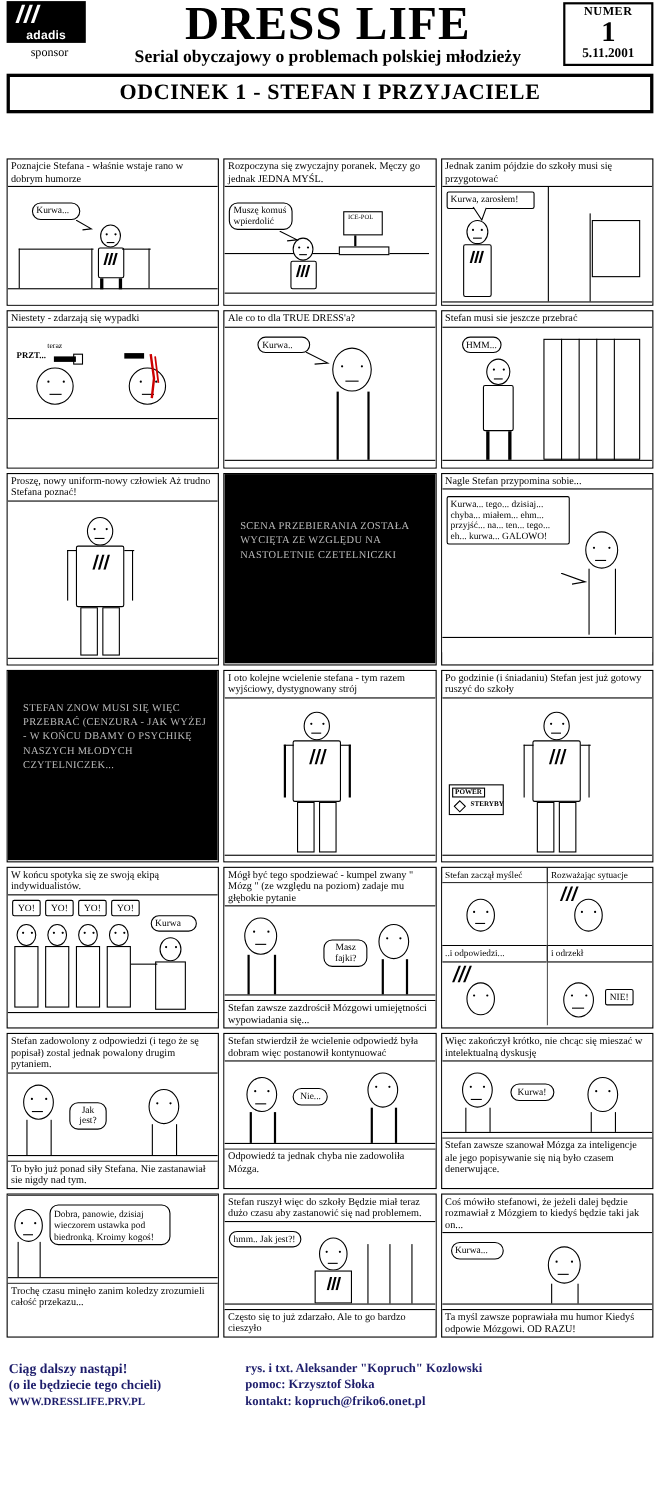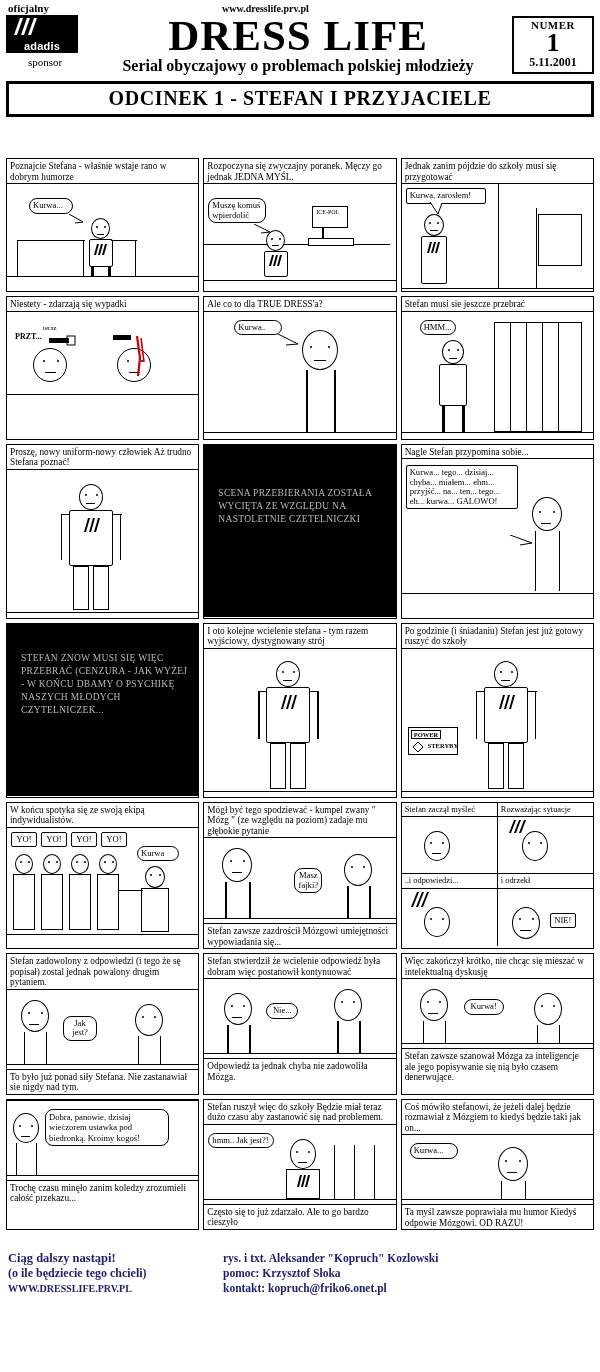--- a/index.html
+++ b/index.html
@@ -113,25 +113,20 @@
   .footL .l1 { font-size:12.5px; font-weight:bold; }
   .footL .l2 { font-size:12px; font-weight:bold; }
   .footL .l3 { font-size:10px; font-weight:bold; margin-top:2px; }
   .footR { flex:1; color:#1d1d6b; font-size:11.5px; font-weight:bold; line-height:15px; }
 </style>
 </head>
 <body>
 
 <div class="page">
 
-  <div class="topline">
-    <div class="left">oficjalny</div>
-    <div class="site">www.dresslife.prv.pl</div>
-    <div class="right"></div>
-  </div>
 
   <div class="masthead">
     <div class="brandbox">
       <div class="adidas-logo">
         <svg class="stripes" viewBox="0 0 30 17">
           <polygon points="2,17 8,0 11,0 5,17" fill="#ffffff"></polygon>
           <polygon points="9,17 15,0 18,0 12,17" fill="#ffffff"></polygon>
           <polygon points="16,17 22,0 25,0 19,17" fill="#ffffff"></polygon>
         </svg>
         <div class="name">adadis</div>
@@ -446,21 +441,21 @@
       <div class="panel">
         <div class="cap">Mógł być tego spodziewać - kumpel zwany  " Mózg "  (ze względu na poziom) zadaje mu głębokie pytanie</div>
         <div class="art" style="height:86px;border-top:1px solid #000;">
           <div class="ground" style="top:80px;"></div>
           <div class="head" style="left:18px;top:10px;width:30px;height:34px;"></div>
           <div class="dot" style="left:26px;top:22px;"></div>
           <div class="dot" style="left:39px;top:22px;"></div>
           <div class="mouth" style="left:28px;top:34px;width:10px;"></div>
           <div class="line" style="left:21px;top:44px;width:1.4px;height:36px;"></div>
           <div class="line" style="left:45px;top:44px;width:1.4px;height:36px;"></div>
-          <div class="bub round" style="left:90px;top:30px;width:28px;text-align:center;">Masz fajki?</div>
+          <div class="bub round" style="left:90px;top:30px;width:40px;text-align:center;">Masz fajki?</div>
           <div class="head" style="left:140px;top:16px;width:28px;height:32px;"></div>
           <div class="dot" style="left:147px;top:28px;"></div>
           <div class="dot" style="left:159px;top:28px;"></div>
           <div class="line" style="left:143px;top:48px;width:1.4px;height:32px;"></div>
           <div class="line" style="left:165px;top:48px;width:1.4px;height:32px;"></div>
         </div>
         <div class="cap capb">Stefan zawsze zazdrościł Mózgowi umiejętności wypowiadania się...</div>
       </div>
 
       <div class="panel" style="padding:0;">
@@ -575,21 +570,21 @@
     <div class="row">
       <div class="panel">
         <div class="art" style="height:80px;border-top:1px solid #000;">
           <div class="ground" style="top:74px;"></div>
           <div class="head" style="left:6px;top:12px;width:26px;height:30px;"></div>
           <div class="dot" style="left:12px;top:24px;"></div>
           <div class="dot" style="left:24px;top:24px;"></div>
           <div class="mouth" style="left:14px;top:35px;width:9px;"></div>
           <div class="line" style="left:9px;top:42px;width:1.4px;height:32px;"></div>
           <div class="line" style="left:29px;top:42px;width:1.4px;height:32px;"></div>
-          <div class="bub round" style="left:38px;top:8px;width:124px;line-height:10.5px;">Dobra, panowie, dzisiaj wieczorem ustawka pod biedronką. Kroimy kogoś!</div>
+          <div class="bub round" style="left:38px;top:8px;width:110px;line-height:10.5px;">Dobra, panowie, dzisiaj wieczorem ustawka pod biedronką. Kroimy kogoś!</div>
         </div>
         <div class="cap capb">Trochę czasu minęło zanim koledzy zrozumieli całość przekazu...</div>
       </div>
 
       <div class="panel">
         <div class="cap">Stefan ruszył więc do szkoły Będzie miał teraz dużo czasu aby zastanowić się nad problemem.</div>
         <div class="art" style="height:80px;border-top:1px solid #000;">
           <div class="ground" style="top:74px;"></div>
           <div class="bub round" style="left:4px;top:8px;width:66px;">hmm.. Jak jest?!</div>
           <div class="head" style="left:86px;top:14px;width:26px;height:30px;"></div>

